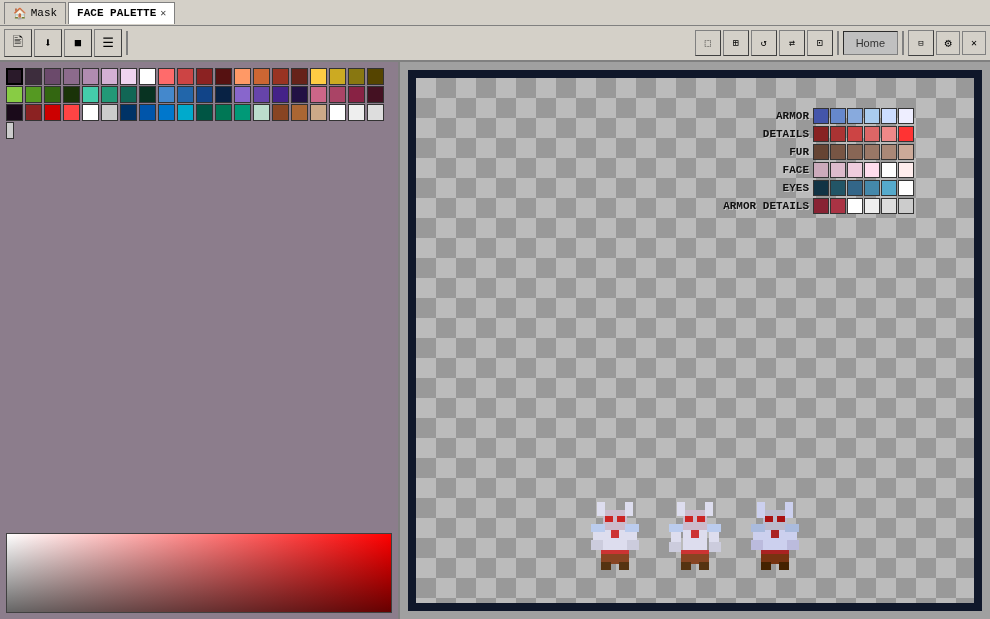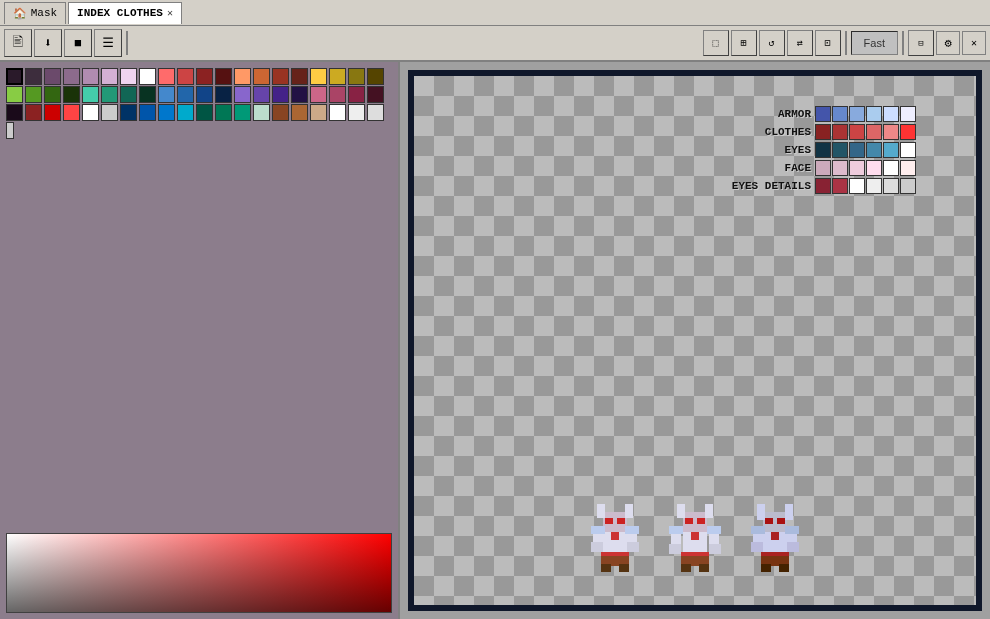--- a/index.html
+++ b/index.html
@@ -129,21 +129,21 @@
       flex: 1;
       background: #a0a0a0;
       padding: 8px;
       display: flex;
       flex-direction: column;
     }
 
     
     .canvas-area {
       flex: 1;
-      border: 6px solid #0f172a;
+      border: 8px solid #0f172a;
       background-color: #b0b0b0;
       position: relative;
       overflow: hidden;
     }
 
     .checker-bg {
       position: absolute;
       top: 0; left: 0; right: 0; bottom: 0;
       background-image:
         linear-gradient(45deg, #999 25%, transparent 25%),
@@ -253,21 +253,21 @@
   </style>
 </head>
 <body>
 
 <div class="title-bar">
   <div class="tab">
     <span>🏠</span>
     <span>Mask</span>
   </div>
   <div class="tab active">
-    <span>INDEX CLOTHES</span>
+    <span>FACE PALETTE</span>
     <span class="tab-close">✕</span>
   </div>
 </div>
 
 <div class="toolbar">
   <div class="toolbar-btn">
     <span>🖹</span>
   </div>
   <div class="toolbar-btn">
     <span>⬇</span>
@@ -293,21 +293,21 @@
     </div>
     <div class="tool-btn">
       <span style="font-size:10px;">⇄</span>
     </div>
     <div class="tool-btn">
       <span style="font-size:10px;">⊡</span>
     </div>
 
     <div class="toolbar-separator"></div>
 
-    <button class="mask-btn">Fast</button>
+    <button class="mask-btn">Home</button>
 
     <div class="toolbar-separator"></div>
 
     <div class="tool-btn">
       <span style="font-size:9px;">⊟</span>
     </div>
 
 
     <div class="gear-btn">
       <span>⚙</span>
@@ -401,54 +401,65 @@
             <div class="swatch-colors">
               <div class="swatch-color" style="background-color: rgb(68, 85, 170);"></div>
               <div class="swatch-color" style="background-color: rgb(102, 136, 204);"></div>
               <div class="swatch-color" style="background-color: rgb(136, 170, 221);"></div>
               <div class="swatch-color" style="background-color: rgb(170, 204, 238);"></div>
               <div class="swatch-color" style="background-color: rgb(204, 221, 255);"></div>
               <div class="swatch-color" style="background-color: rgb(238, 238, 255);"></div>
             </div>
           </div>
           <div class="swatch-row">
-            <div class="swatch-label">CLOTHES</div>
+            <div class="swatch-label">DETAILS</div>
             <div class="swatch-colors">
               <div class="swatch-color" style="background-color: rgb(136, 34, 34);"></div>
               <div class="swatch-color" style="background-color: rgb(170, 51, 51);"></div>
               <div class="swatch-color" style="background-color: rgb(204, 68, 68);"></div>
               <div class="swatch-color" style="background-color: rgb(221, 102, 102);"></div>
               <div class="swatch-color" style="background-color: rgb(238, 136, 136);"></div>
               <div class="swatch-color" style="background-color: rgb(255, 51, 51);"></div>
+            </div>
+          </div>
+          <div class="swatch-row">
+            <div class="swatch-label">FUR</div>
+            <div class="swatch-colors">
+              <div class="swatch-color" style="background-color: rgb(102, 68, 51);"></div>
+              <div class="swatch-color" style="background-color: rgb(119, 85, 68);"></div>
+              <div class="swatch-color" style="background-color: rgb(136, 102, 85);"></div>
+              <div class="swatch-color" style="background-color: rgb(153, 119, 102);"></div>
+              <div class="swatch-color" style="background-color: rgb(170, 136, 119);"></div>
+              <div class="swatch-color" style="background-color: rgb(204, 170, 153);"></div>
+            </div>
+          </div>
+          <div class="swatch-row">
+            <div class="swatch-label">FACE</div>
+            <div class="swatch-colors">
+              <div class="swatch-color" style="background-color: rgb(204, 170, 187);"></div>
+              <div class="swatch-color" style="background-color: rgb(221, 187, 204);"></div>
+              <div class="swatch-color" style="background-color: rgb(238, 204, 221);"></div>
+              <div class="swatch-color" style="background-color: rgb(255, 221, 238);"></div>
+              <div class="swatch-color" style="background-color: rgb(255, 255, 255);"></div>
+              <div class="swatch-color" style="background-color: rgb(255, 238, 238);"></div>
             </div>
           </div>
           <div class="swatch-row">
             <div class="swatch-label">EYES</div>
             <div class="swatch-colors">
               <div class="swatch-color" style="background-color: rgb(17, 51, 68);"></div>
               <div class="swatch-color" style="background-color: rgb(34, 85, 102);"></div>
               <div class="swatch-color" style="background-color: rgb(51, 102, 136);"></div>
               <div class="swatch-color" style="background-color: rgb(68, 136, 170);"></div>
               <div class="swatch-color" style="background-color: rgb(85, 170, 204);"></div>
               <div class="swatch-color" style="background-color: rgb(255, 255, 255);"></div>
             </div>
           </div>
           <div class="swatch-row">
-            <div class="swatch-label">FACE</div>
-            <div class="swatch-colors">
-              <div class="swatch-color" style="background-color: rgb(204, 170, 187);"></div>
-              <div class="swatch-color" style="background-color: rgb(221, 187, 204);"></div>
-              <div class="swatch-color" style="background-color: rgb(238, 204, 221);"></div>
-              <div class="swatch-color" style="background-color: rgb(255, 221, 238);"></div>
-              <div class="swatch-color" style="background-color: rgb(255, 255, 255);"></div>
-              <div class="swatch-color" style="background-color: rgb(255, 238, 238);"></div>
-            </div>
-          </div>
-          <div class="swatch-row">
-            <div class="swatch-label">EYES DETAILS</div>
+            <div class="swatch-label">ARMOR DETAILS</div>
             <div class="swatch-colors">
               <div class="swatch-color" style="background-color: rgb(136, 34, 51);"></div>
               <div class="swatch-color" style="background-color: rgb(170, 51, 68);"></div>
               <div class="swatch-color" style="background-color: rgb(255, 255, 255);"></div>
               <div class="swatch-color" style="background-color: rgb(238, 238, 238);"></div>
               <div class="swatch-color" style="background-color: rgb(221, 221, 221);"></div>
               <div class="swatch-color" style="background-color: rgb(204, 204, 204);"></div>
             </div>
           </div>
         </div>

